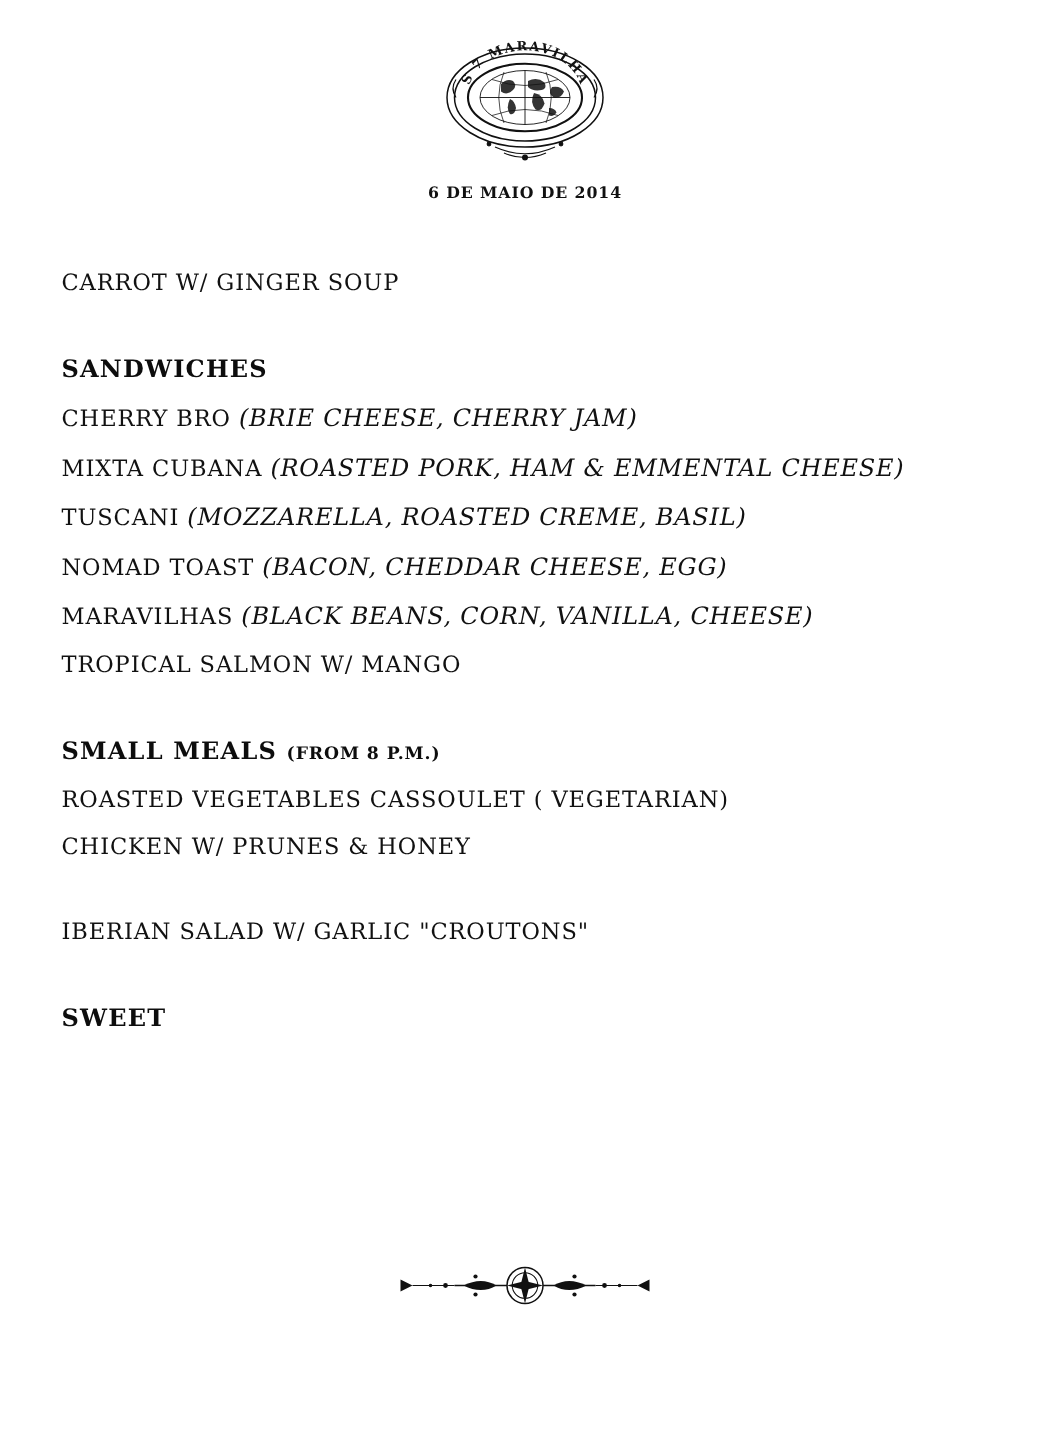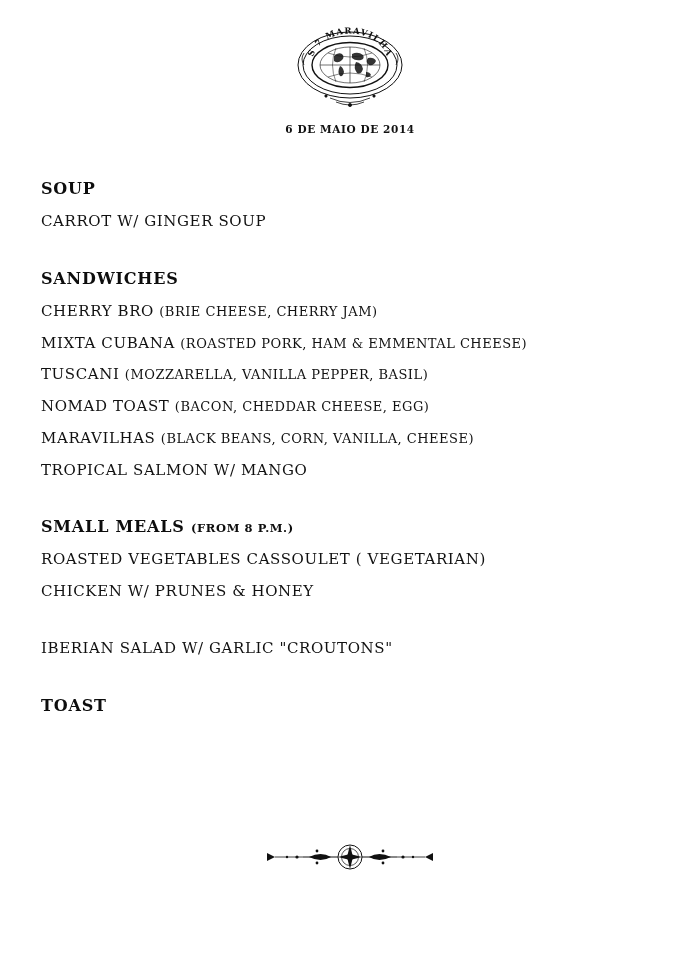--- a/index.html
+++ b/index.html
@@ -74,23 +74,24 @@
 
   .item {
     font-family: "DejaVu Serif", serif;
     font-size: 15px;
     letter-spacing: 0.6px;
     margin-bottom: 13px;
     color: #111;
     line-height: 1.25;
   }
   .item .desc {
-    font-size: 13px;
+    font-size: 16px;
     letter-spacing: 0.5px;
     color: #111;
+    font-style: italic;
   }
   .gap-md { height: 24px; }
 
   
   .ornament-wrap {
     position: absolute;
     left: 0;
     right: 0;
     top: 840px;
     display: flex;
@@ -149,23 +150,20 @@
         </g>
       </svg>
     </span>
   </div>
 
   <div class="date">6 DE MAIO DE 2014</div>
 
   <div class="menu">
 
     <div class="section">
-      <div class="section-title">
-        <span>SOUP</span>
-      </div>
       <div class="item">
         <span>CARROT W/ GINGER SOUP</span>
       </div>
     </div>
 
     <div class="gap-md"></div>
 
     <div class="section">
       <div class="section-title">
         <span>SANDWICHES</span>
@@ -173,21 +171,21 @@
       <div class="item">
         <span>CHERRY BRO</span>
         <span class="desc">(BRIE CHEESE, CHERRY JAM)</span>
       </div>
       <div class="item">
         <span>MIXTA CUBANA</span>
         <span class="desc">(ROASTED PORK, HAM &amp; EMMENTAL CHEESE)</span>
       </div>
       <div class="item">
         <span>TUSCANI</span>
-        <span class="desc">(MOZZARELLA, VANILLA PEPPER, BASIL)</span>
+        <span class="desc">(MOZZARELLA, ROASTED CREME, BASIL)</span>
       </div>
       <div class="item">
         <span>NOMAD TOAST</span>
         <span class="desc">(BACON, CHEDDAR CHEESE, EGG)</span>
       </div>
       <div class="item">
         <span>MARAVILHAS</span>
         <span class="desc">(BLACK BEANS, CORN, VANILLA, CHEESE)</span>
       </div>
       <div class="item">
@@ -215,21 +213,21 @@
     <div class="section">
       <div class="item">
         <span>IBERIAN SALAD W/ GARLIC "CROUTONS"</span>
       </div>
     </div>
 
     <div class="gap-md"></div>
 
     <div class="section">
       <div class="section-title">
-        <span>TOAST</span>
+        <span>SWEET</span>
       </div>
     </div>
 
   </div>
 
   <div class="ornament-wrap">
     <span class="ornament">
       <svg viewBox="0 0 210 34" width="210" height="34" xmlns="http://www.w3.org/2000/svg">
         <g stroke="#111" fill="none" stroke-width="1">
 

